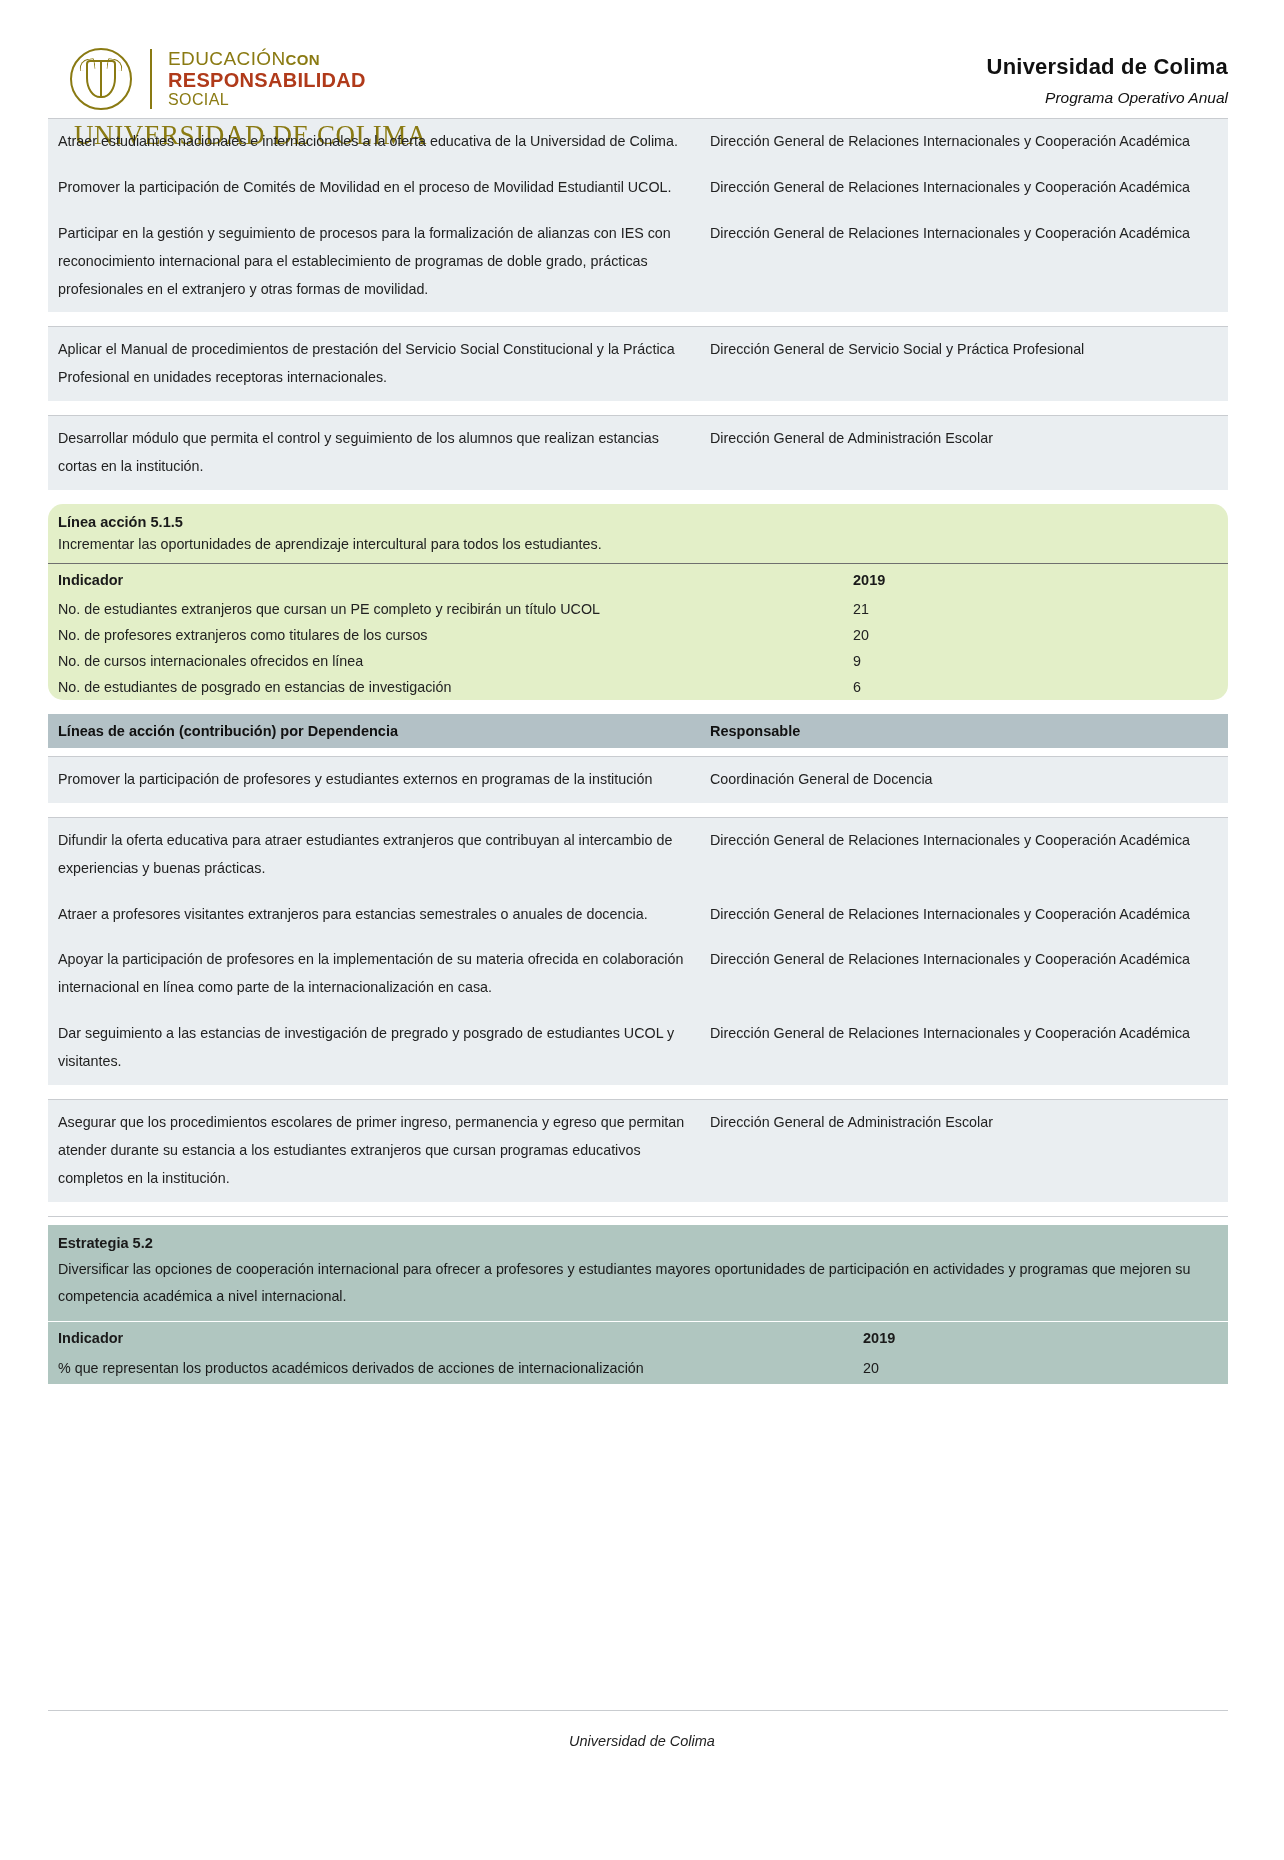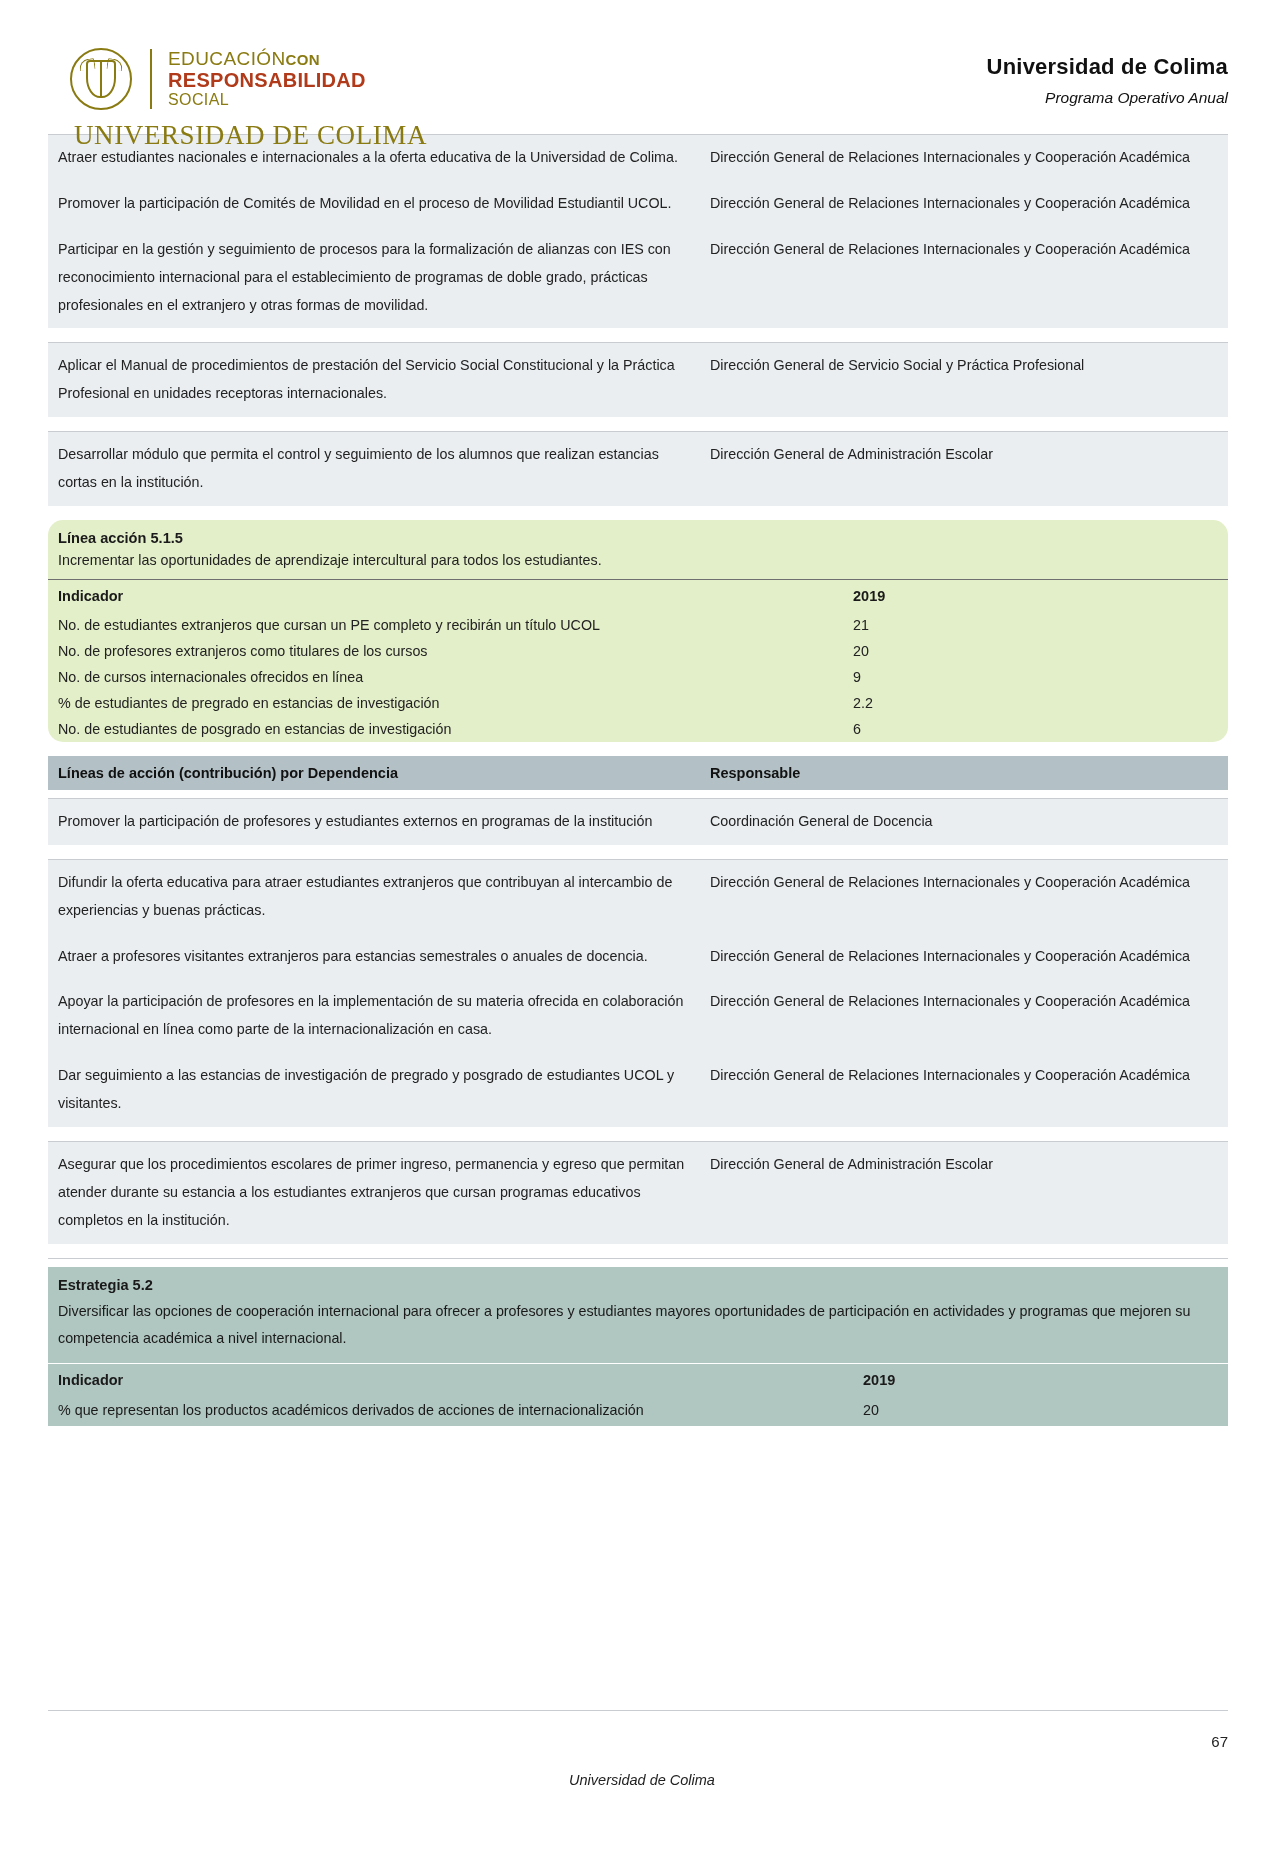--- a/index.html
+++ b/index.html
@@ -15,21 +15,21 @@
     position: relative;
     overflow: hidden;
   }
 
   
   .page-header {
     display: flex;
     align-items: flex-start;
     justify-content: space-between;
     padding: 48px 56px 0 70px;
-    height: 134px;
+    height: 118px;
     box-sizing: border-box;
   }
   .brand {
     display: flex;
     flex-direction: column;
     align-items: flex-start;
   }
   .brand-top {
     display: flex;
     align-items: center;
@@ -390,24 +390,20 @@
       </tr>
       <tr class="green-ind-row">
         <td>No. de profesores extranjeros como titulares de los cursos</td>
         <td class="val">20</td>
       </tr>
       <tr class="green-ind-row">
         <td>No. de cursos internacionales ofrecidos en línea</td>
         <td class="val">9</td>
       </tr>
       <tr class="green-ind-row">
-        <td>% de estudiantes de pregrado en estancias de investigación</td>
-        <td class="val">2.2</td>
-      </tr>
-      <tr class="green-ind-row">
         <td>No. de estudiantes de posgrado en estancias de investigación</td>
         <td class="val">6</td>
       </tr>
     </tbody>
   </table>
 
   <div class="gap"></div>
 
   <table class="tbl">
     <colgroup>
@@ -511,15 +507,14 @@
         <td>% que representan los productos académicos derivados de acciones de internacionalización</td>
         <td>20</td>
       </tr>
     </tbody>
   </table>
 
 </div>
 
 <div class="page-footer">
   <div class="footer-rule"></div>
-  <div class="footer-pageno">67</div>
   <div class="footer-center">Universidad de Colima</div>
 </div>
 
 </body></html>

